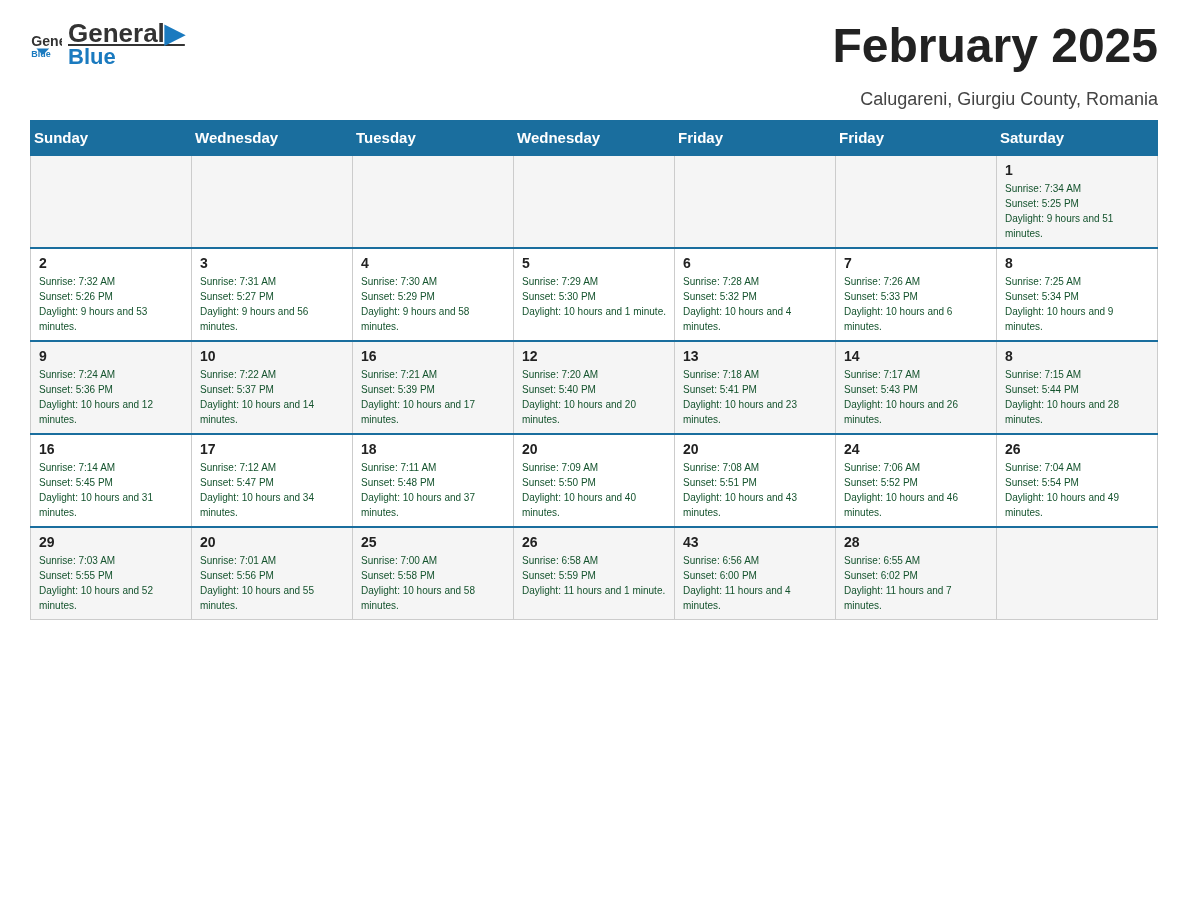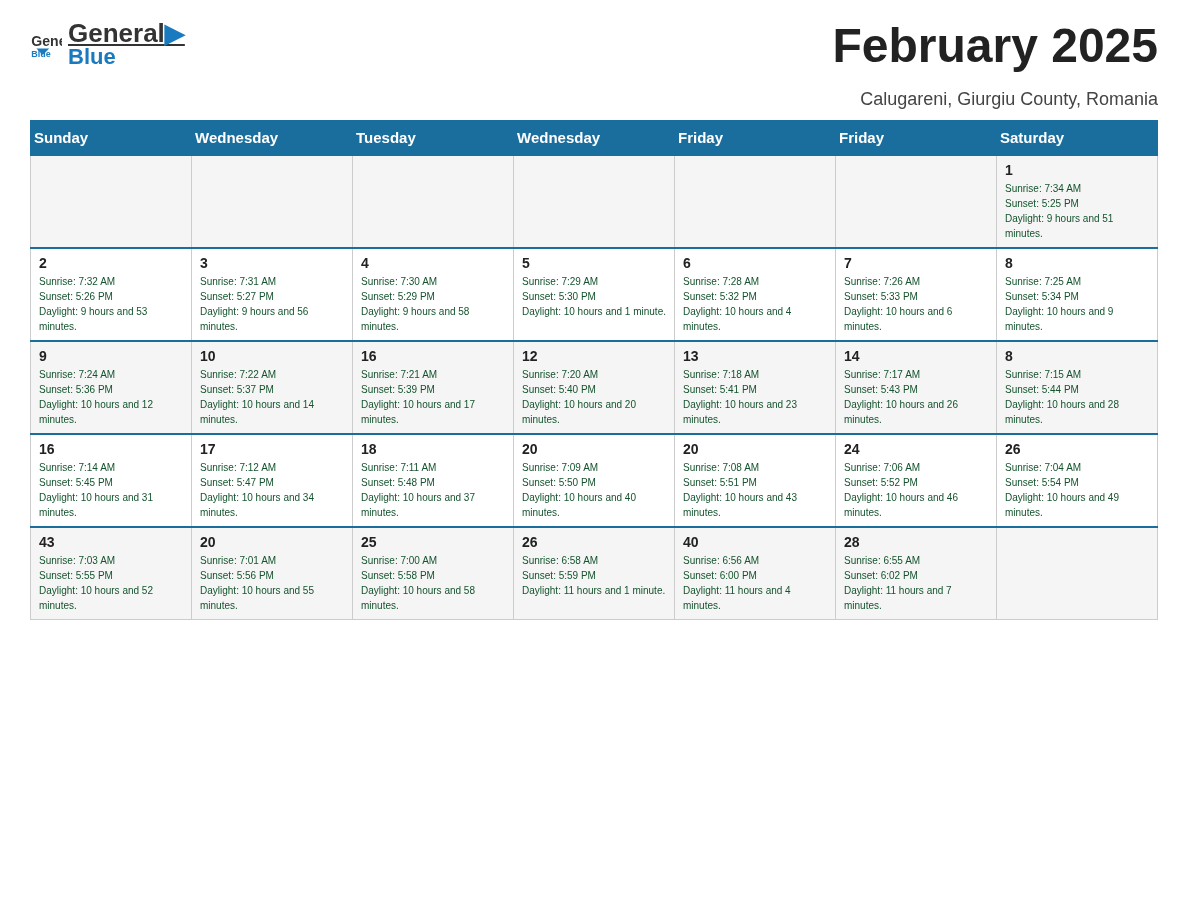--- a/index.html
+++ b/index.html
@@ -224,37 +224,37 @@
           <span class="day-number">24</span>
           <div class="day-info">Sunrise: 7:06 AM<br>Sunset: 5:52 PM<br>Daylight: 10 hours and 46 minutes.</div>
         </td>
         <td>
           <span class="day-number">26</span>
           <div class="day-info">Sunrise: 7:04 AM<br>Sunset: 5:54 PM<br>Daylight: 10 hours and 49 minutes.</div>
         </td>
       </tr>
       <tr>
         <td>
-          <span class="day-number">43</span>
+          <span class="day-number">29</span>
           <div class="day-info">Sunrise: 7:03 AM<br>Sunset: 5:55 PM<br>Daylight: 10 hours and 52 minutes.</div>
         </td>
         <td>
           <span class="day-number">20</span>
           <div class="day-info">Sunrise: 7:01 AM<br>Sunset: 5:56 PM<br>Daylight: 10 hours and 55 minutes.</div>
         </td>
         <td>
           <span class="day-number">25</span>
           <div class="day-info">Sunrise: 7:00 AM<br>Sunset: 5:58 PM<br>Daylight: 10 hours and 58 minutes.</div>
         </td>
         <td>
           <span class="day-number">26</span>
           <div class="day-info">Sunrise: 6:58 AM<br>Sunset: 5:59 PM<br>Daylight: 11 hours and 1 minute.</div>
         </td>
         <td>
-          <span class="day-number">40</span>
+          <span class="day-number">43</span>
           <div class="day-info">Sunrise: 6:56 AM<br>Sunset: 6:00 PM<br>Daylight: 11 hours and 4 minutes.</div>
         </td>
         <td>
           <span class="day-number">28</span>
           <div class="day-info">Sunrise: 6:55 AM<br>Sunset: 6:02 PM<br>Daylight: 11 hours and 7 minutes.</div>
         </td>
         <td class="empty-cell"></td>
       </tr>
     </tbody>
 </table>

